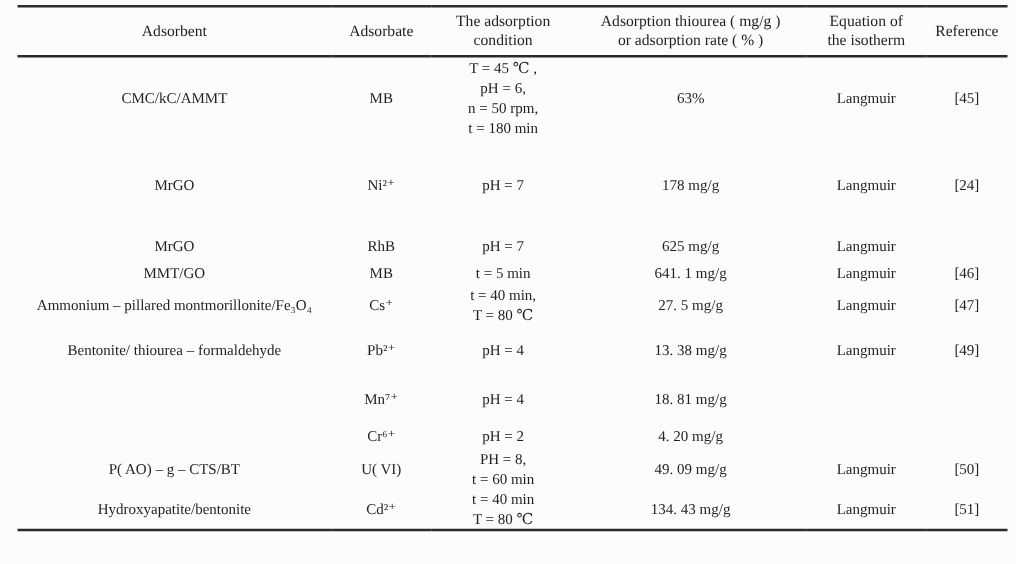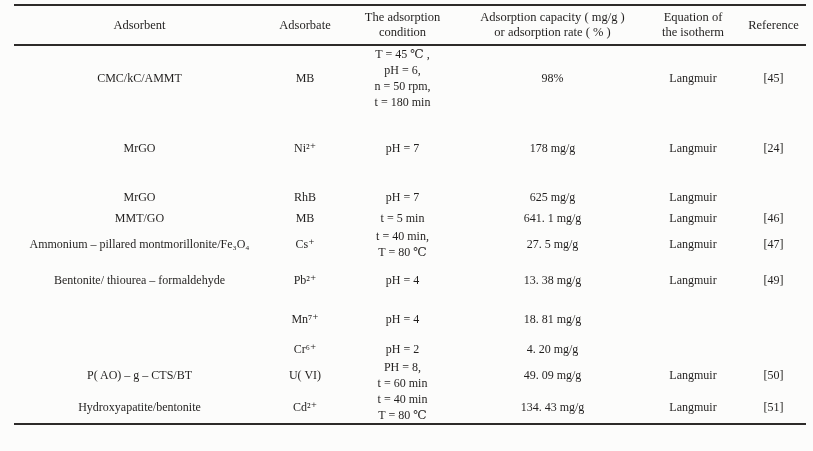--- a/index.html
+++ b/index.html
@@ -82,21 +82,21 @@
             <div>Adsorbent</div>
           </th>
         <th>
             <div>Adsorbate</div>
           </th>
         <th>
             <div>The adsorption</div>
             <div>condition</div>
           </th>
         <th>
-            <div>Adsorption capacity ( mg/g )</div>
+            <div>Adsorption thiourea ( mg/g )</div>
             <div>or adsorption rate ( % )</div>
           </th>
         <th>
             <div>Equation of</div>
             <div>the isotherm</div>
           </th>
         <th>
             <div>Reference</div>
           </th>
       </tr>
@@ -104,21 +104,21 @@
     <tbody>
         <tr>
     <td>CMC/kC/AMMT</td>
     <td>MB</td>
     <td>
             <div class="cond-line">T = 45 ℃ ,</div>
             <div class="cond-line">pH = 6,</div>
             <div class="cond-line">n = 50 rpm,</div>
             <div class="cond-line">t = 180 min</div>
           </td>
-    <td>98%</td>
+    <td>63%</td>
     <td>Langmuir</td>
     <td>[45]</td>
   </tr>
         <tr>
     <td>MrGO</td>
     <td>Ni²⁺</td>
     <td>
             <div class="cond-line">pH = 7</div>
           </td>
     <td>178 mg/g</td>

